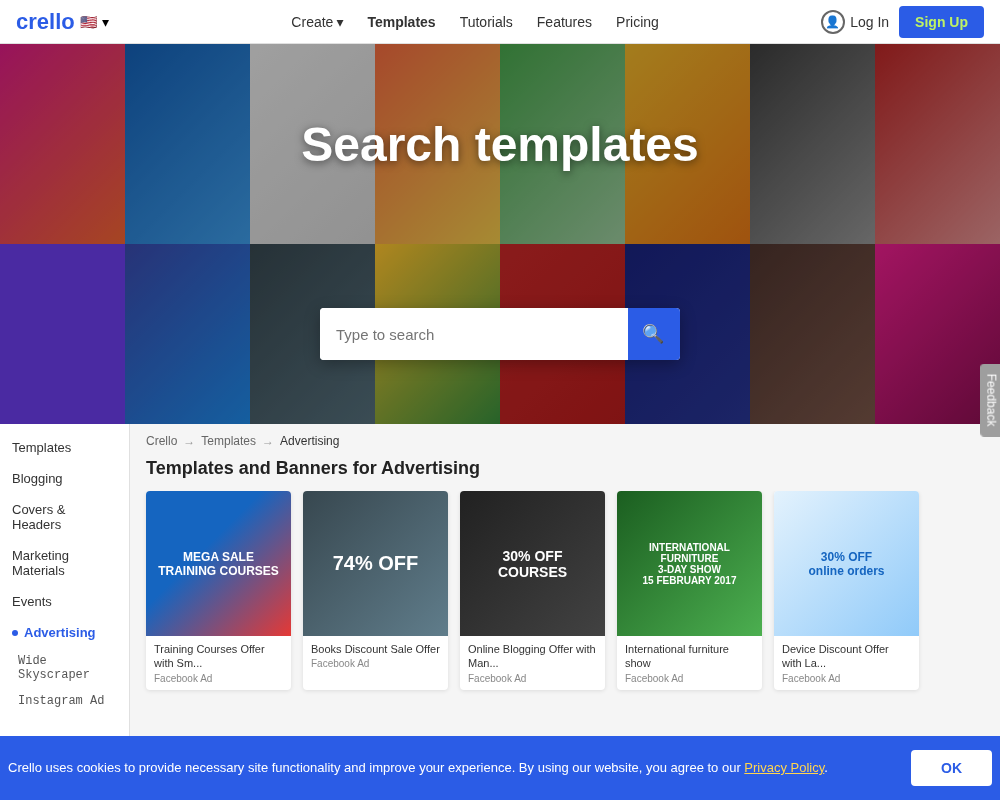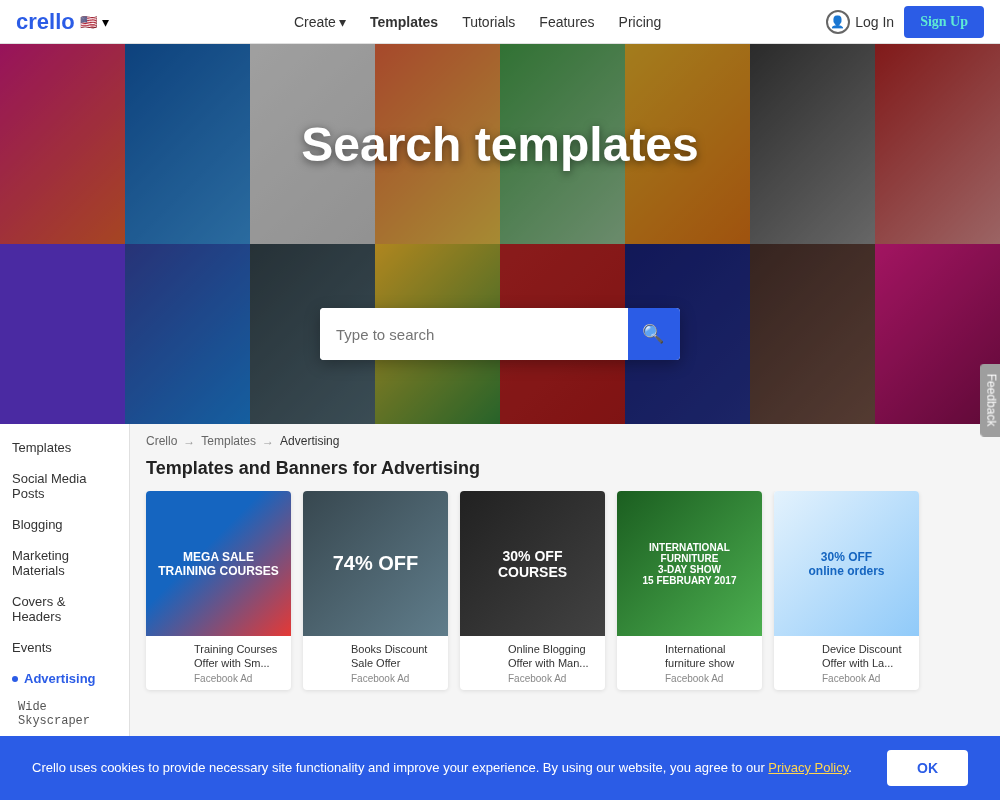--- a/index.html
+++ b/index.html
@@ -53,28 +53,27 @@
     .btn-login {
       font-size: 14px;
       color: #333;
       cursor: pointer;
       display: flex;
       align-items: center;
       gap: 5px;
     }
     .btn-signup {
       background: #2b5ce6;
-      color: #5eead4;
+      color: #bef264;
       font-size: 14px;
       font-weight: bold;
       padding: 8px 16px;
       border-radius: 4px;
       cursor: pointer;
       border: none;
-      font-family: Liberation Serif, serif;
     }
 
     
     .hero {
       position: relative;
       height: 200px;
       overflow: hidden;
       background: #404040;
     }
     .hero-bg {
@@ -290,36 +289,36 @@
       font-weight: bold;
       color: #fff;
       text-align: center;
       padding: 8px;
     }
     .t1 { background: linear-gradient(135deg, #1565c0 40%, #e53935 100%); }
     .t2 { background: linear-gradient(135deg, #37474f 0%, #607d8b 100%); }
     .t3 { background: linear-gradient(135deg, #212121 0%, #424242 100%); }
     .t4 { background: linear-gradient(135deg, #1b5e20 0%, #4caf50 100%); }
     .t5 { background: linear-gradient(135deg, #e3f2fd 0%, #90caf9 100%); }
-    .template-info { padding: 6px 8px; margin-left: 40px; }
+    .template-info { padding: 6px 8px; }
     .template-name { font-size: 11px; color: #333; margin-bottom: 2px; line-height: 1.3; }
     .template-type { font-size: 10px; color: #888; }
 
     
     .cookie-banner {
       position: fixed;
       bottom: 0;
       left: 0;
       right: 0;
       background: #2b5ce6;
       color: #fff;
       display: flex;
       align-items: center;
       justify-content: space-between;
-      padding: 14px 32px;
+      padding: 14px 8px;
       z-index: 999;
       font-size: 13px;
     }
     .cookie-text { flex: 1; line-height: 1.5; }
     .cookie-link { color: #ffd54f; text-decoration: underline; cursor: pointer; }
     .cookie-ok-btn {
       background: #fff;
       color: #2b5ce6;
       border: 2px solid #fff;
       font-size: 14px;
@@ -426,30 +425,27 @@
 
 <div class="feedback-tab">Feedback</div>
 
 <div class="main-content">
 
   <aside class="sidebar">
     <div class="sidebar-item">
       <span>Templates</span>
     </div>
     <div class="sidebar-item">
-      <span>Social Media Posts</span>
+      <span>Blogging</span>
     </div>
     <div class="sidebar-item">
-      <span>Blogging</span>
+      <span>Covers &amp; Headers</span>
     </div>
     <div class="sidebar-item">
       <span>Marketing Materials</span>
-    </div>
-    <div class="sidebar-item">
-      <span>Covers &amp; Headers</span>
     </div>
     <div class="sidebar-item">
       <span>Events</span>
     </div>
     <div class="sidebar-item active">
       <span class="dot"></span>
       <span>Advertising</span>
     </div>
     <div class="sidebar-sub-item">Wide Skyscraper</div>
     <div class="sidebar-sub-item">Instagram Ad</div>

